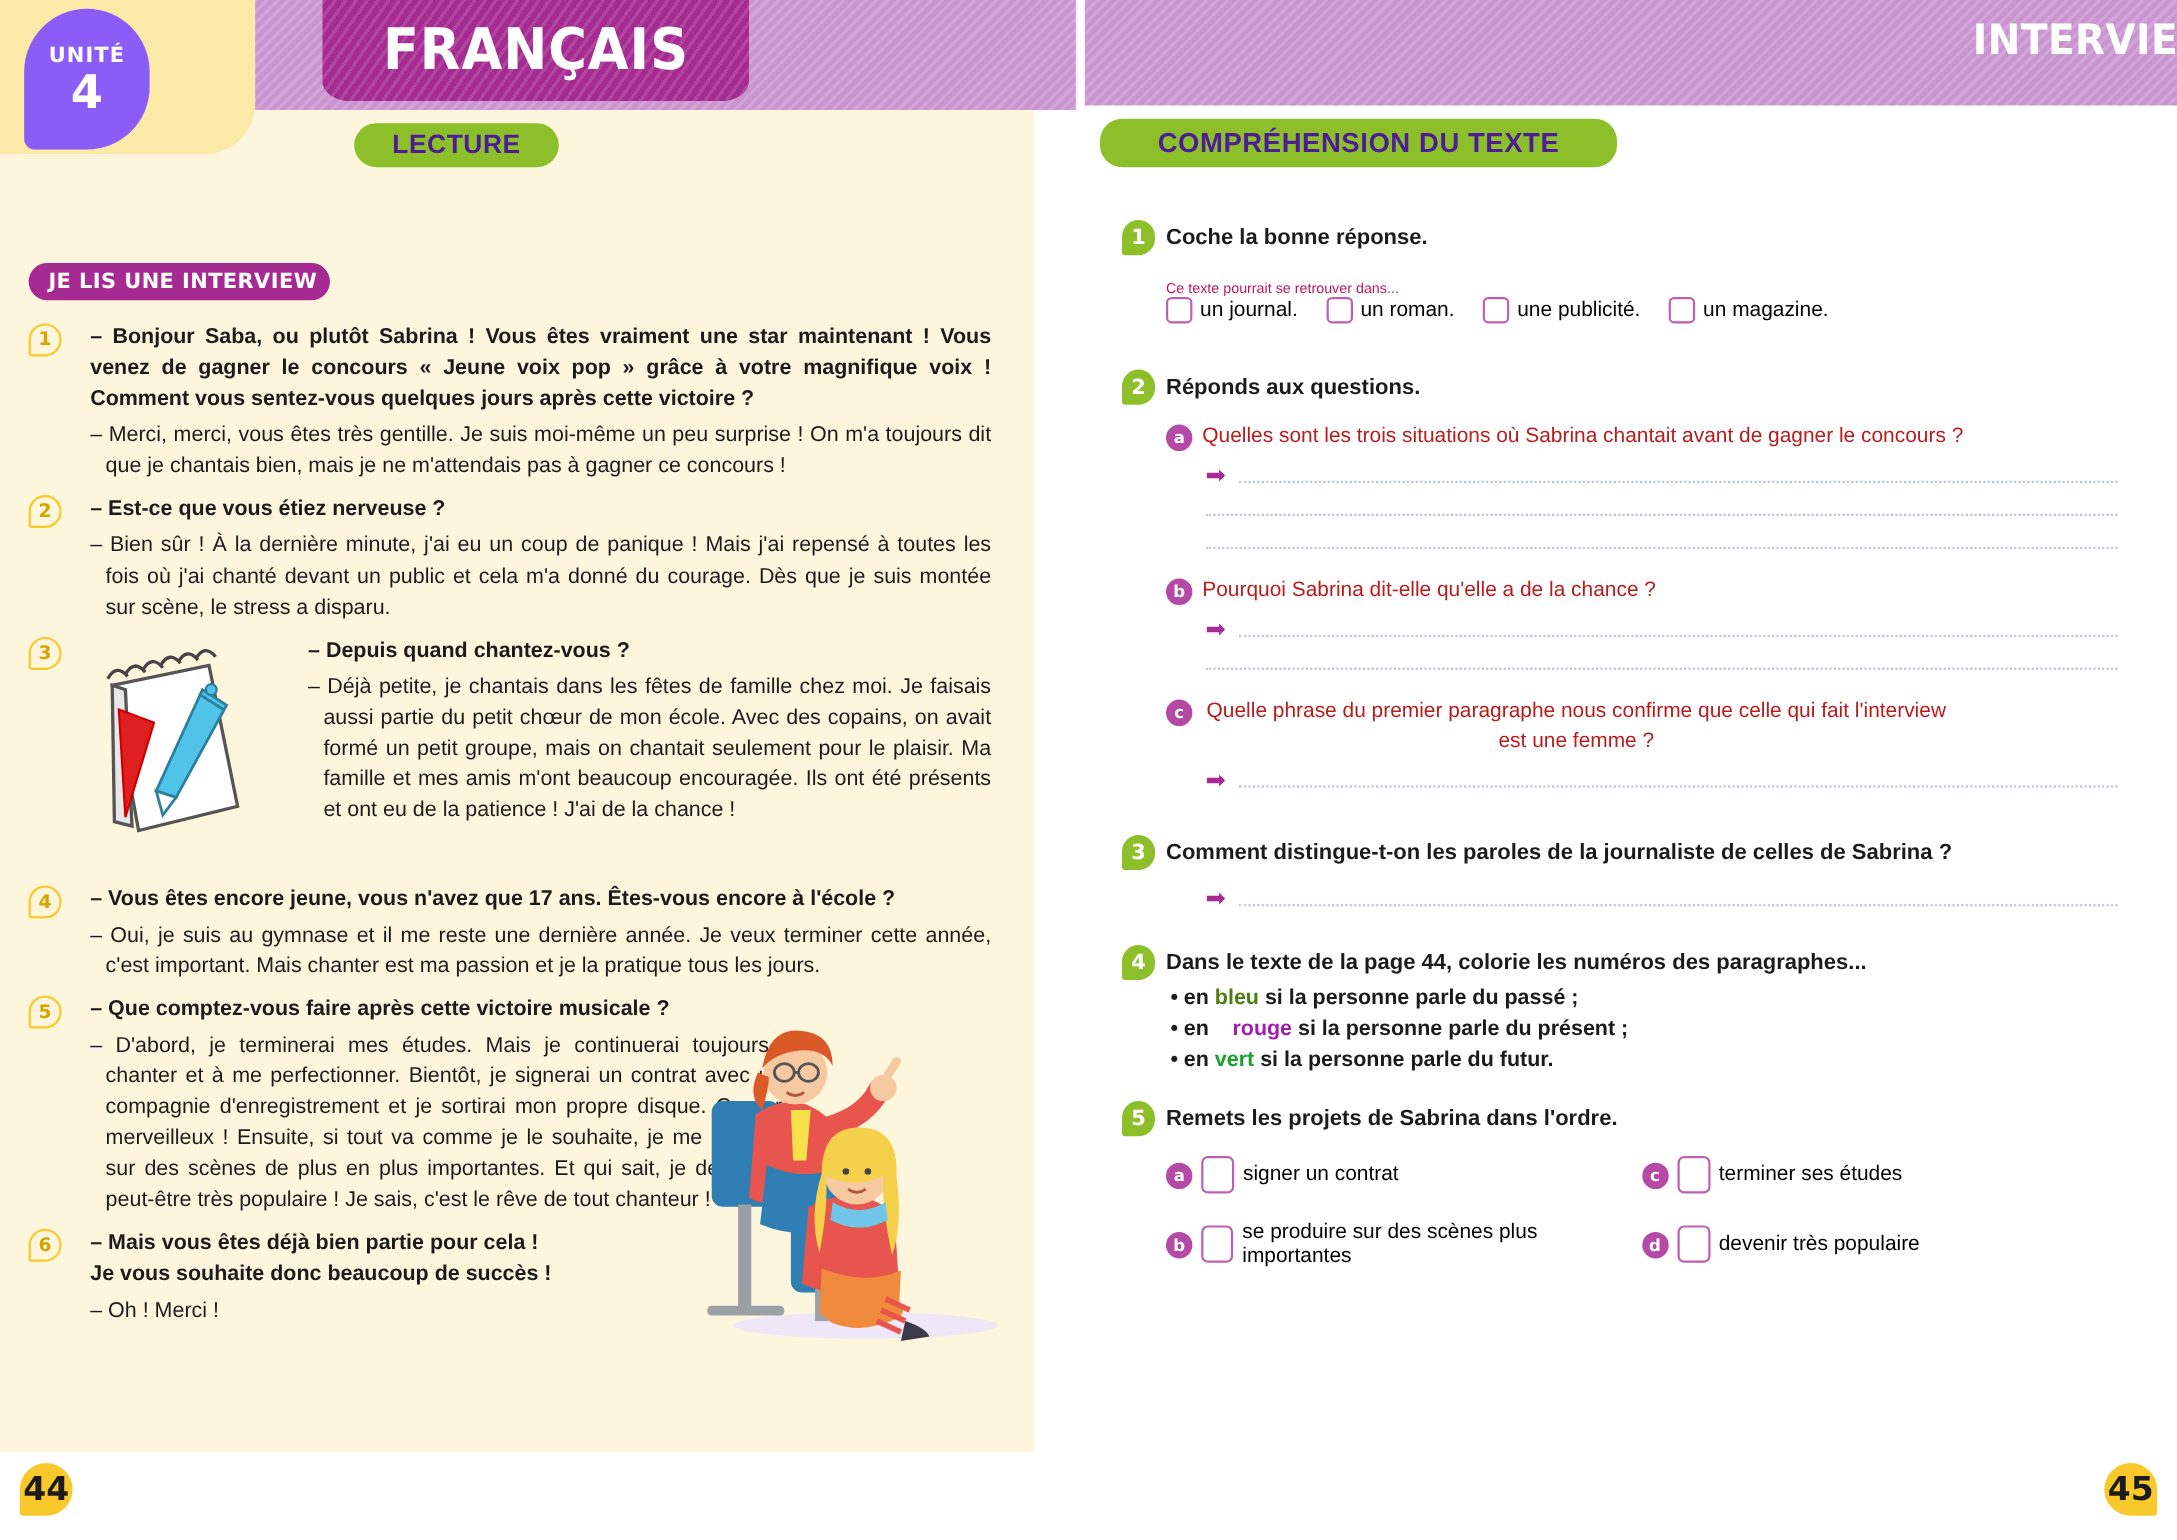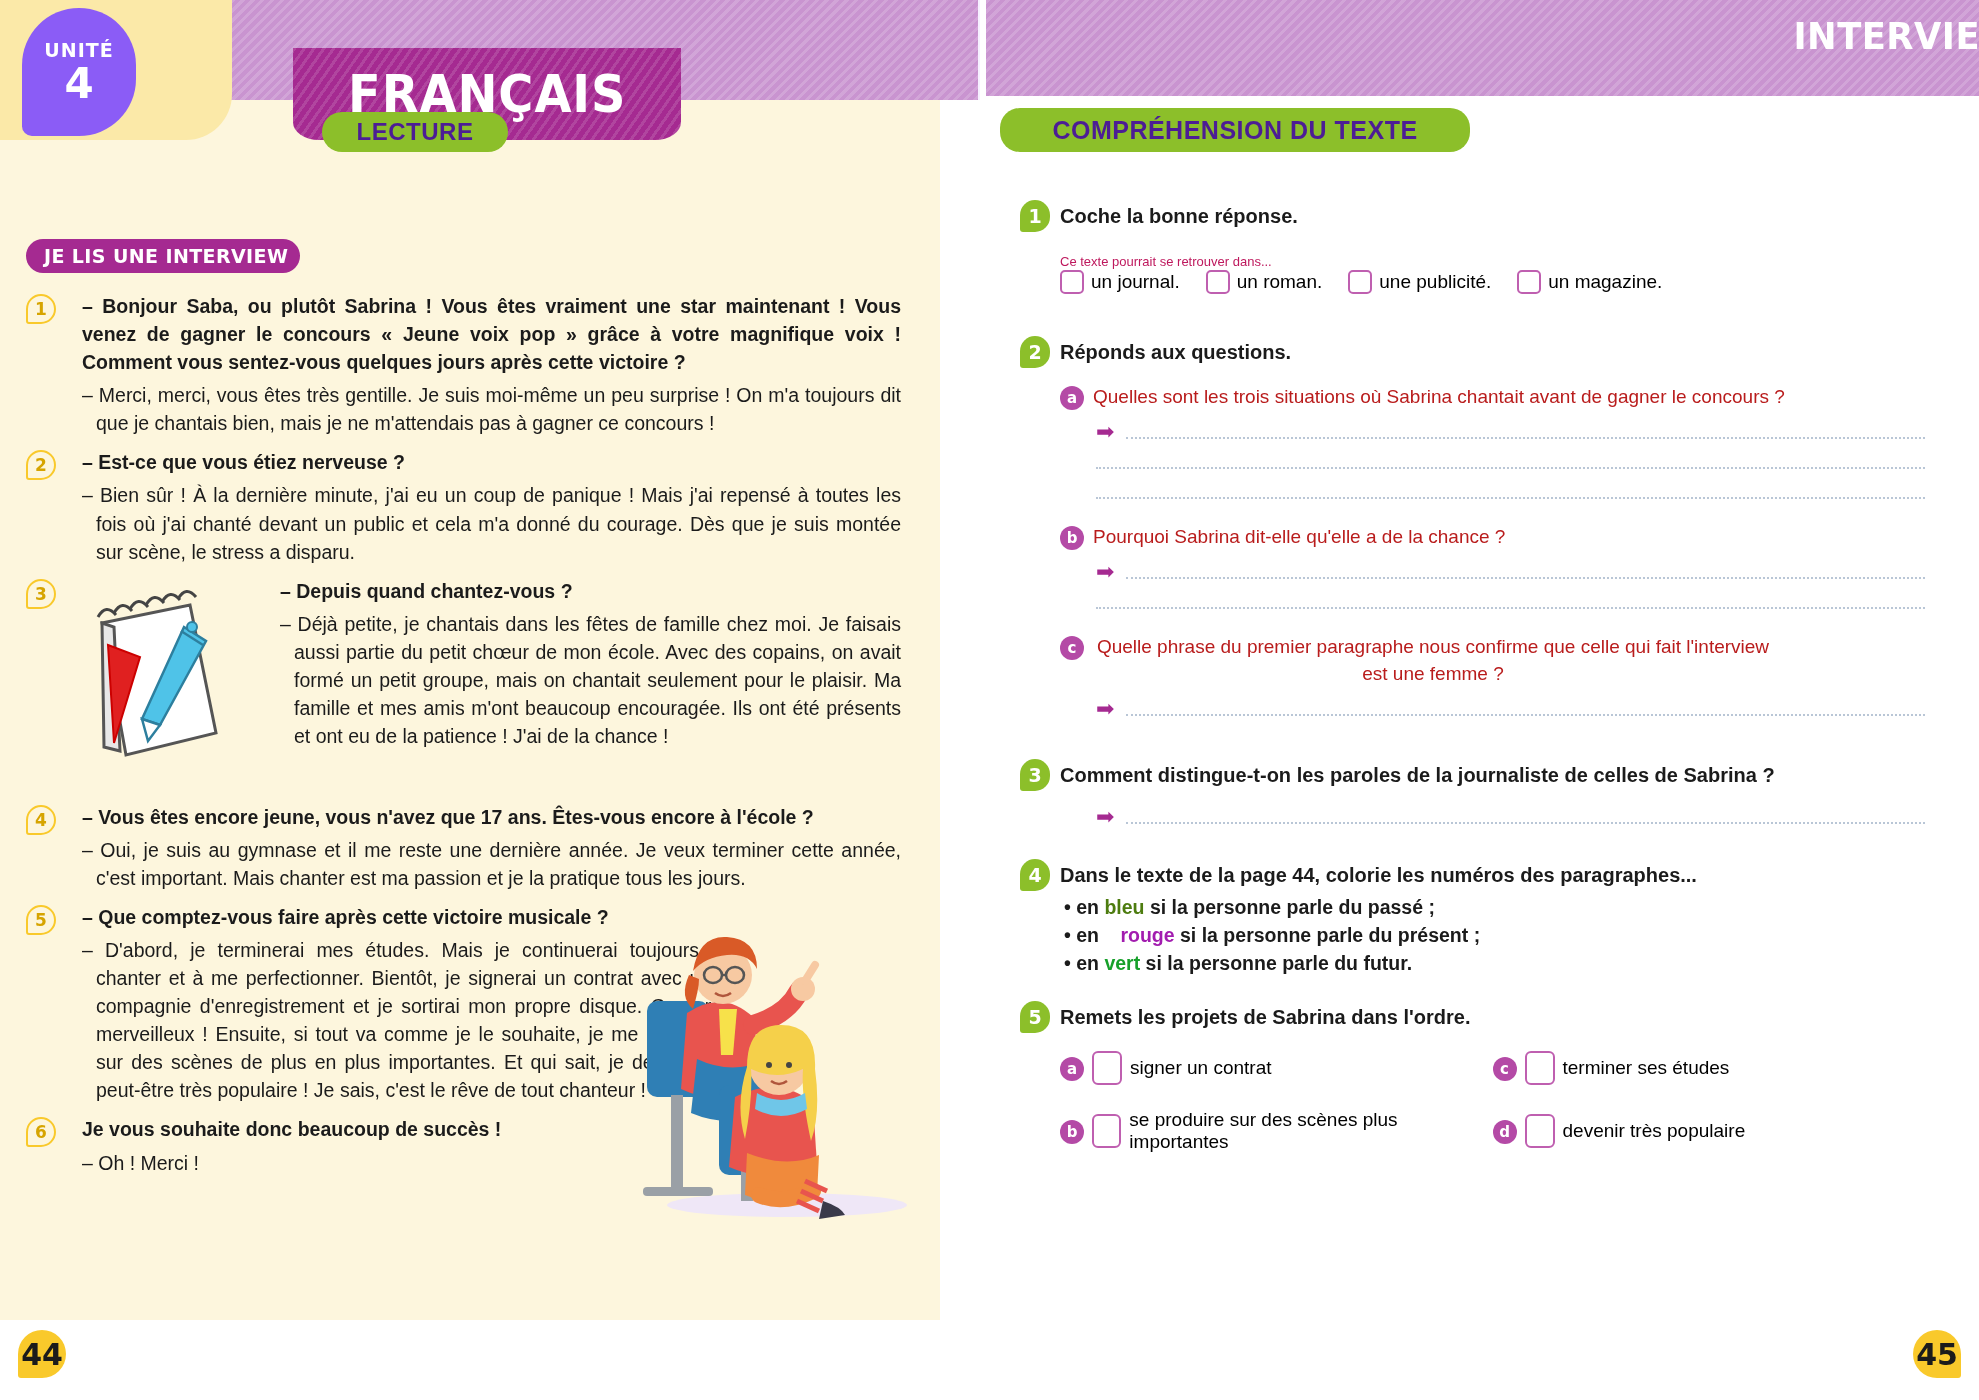--- a/index.html
+++ b/index.html
@@ -36,21 +36,21 @@
   .hdr-cream-strip {
     position: absolute; left: 0; top: 0; width: 940px; height: 1320px;
     background: #fdf6dd;
   }
   .hdr-francais {
     position: absolute; left: 293px; top: 0; width: 388px; height: 92px;
     background: #a52a91;
     background-image: repeating-linear-gradient(125deg, rgba(255,255,255,.13) 0 3px, rgba(255,255,255,0) 3px 8px);
     border-bottom-left-radius: 26px 18px;
     border-bottom-right-radius: 26px 18px;
-    display: flex; align-items: center; justify-content: center; margin-top: 48px;
+    display: flex; align-items: center; justify-content: center;
   }
   .hdr-francais span {
     color: #fff; font-weight: 800; font-size: 52px; letter-spacing: 1px;
     font-family: "DejaVu Sans", sans-serif;
     transform: scaleX(0.92);
   }
   .hdr-interview {
     position: absolute; right: 58px; top: 14px;
     color: #fff; font-weight: 800; font-size: 38px; letter-spacing: .5px;
     font-family: "DejaVu Sans", sans-serif; transform: scaleX(.93);
@@ -295,20 +295,21 @@
       </svg>
     </div>
     <div class="p5-text">
       <div class="line-q" style="padding-left:0;">– Que comptez-vous faire après cette victoire musicale ?</div>
       <div class="line-a" style="padding-left:14px; text-indent:-14px; width:640px;">– D'abord, je terminerai mes études. Mais je continuerai toujours à chanter et à me perfectionner. Bientôt, je signerai un contrat avec une compagnie d'enregistrement et je sortirai mon propre disque. Ce sera merveilleux ! Ensuite, si tout va comme je le souhaite, je me produirai sur des scènes de plus en plus importantes. Et qui sait, je deviendrai peut-être très populaire ! Je sais, c'est le rêve de tout chanteur !</div>
     </div>
   </div>
 
   <div class="qa-block">
     <div class="num-tag">6</div>
+    <div class="line-q" style="width:640px;">– Mais vous êtes déjà bien partie pour cela !</div>
     <div class="line-q" style="width:640px;">Je vous souhaite donc beaucoup de succès !</div>
     <div class="line-a">– Oh ! Merci !</div>
   </div>
 </div>
 
 <div class="right-col">
 
   <div class="ex">
     <div class="ex-head">
       <div class="gnum">1</div>

